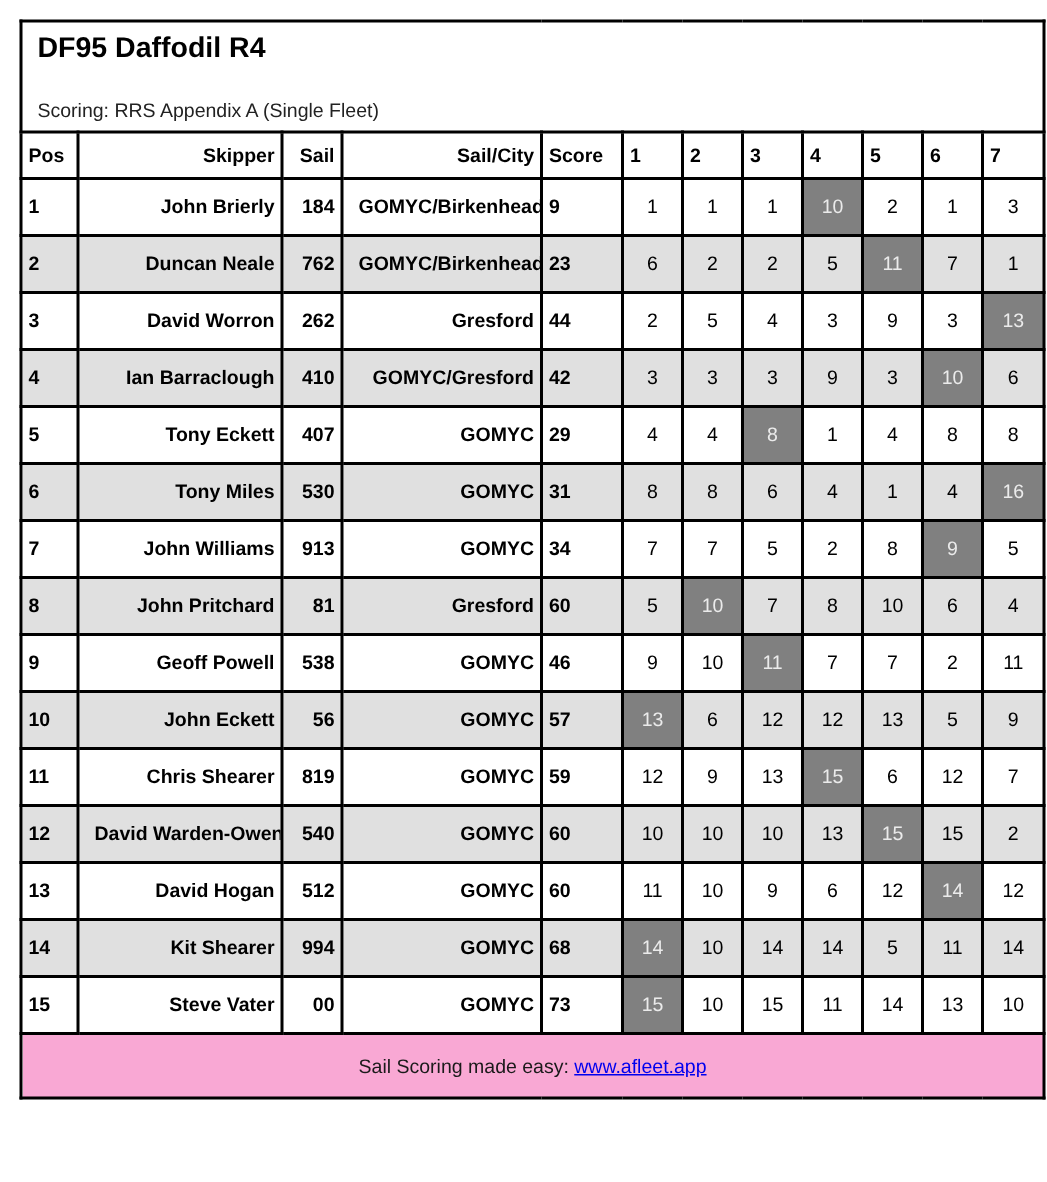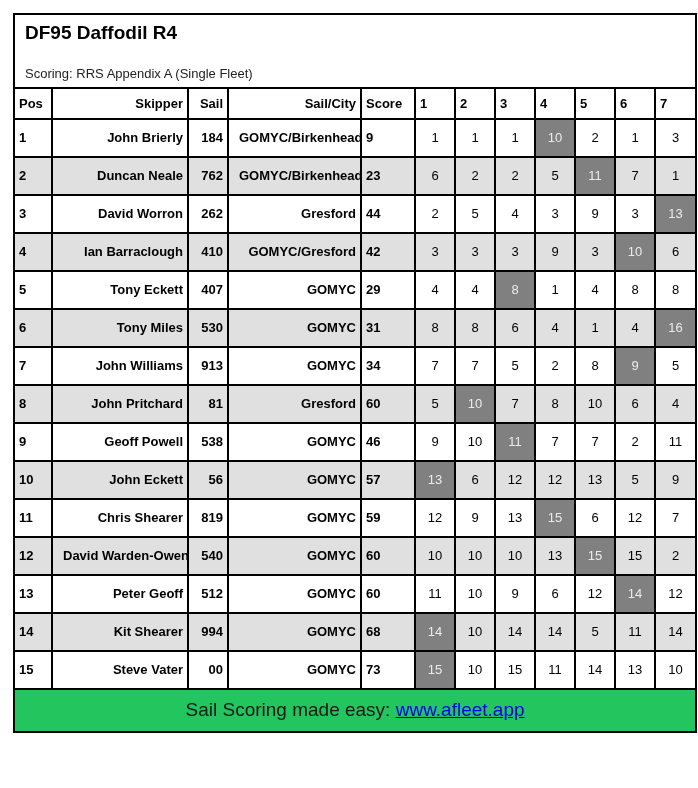--- a/index.html
+++ b/index.html
@@ -76,23 +76,23 @@
   tbody tr.data-row td.race.discard,
   tbody tr.data-row.alt td.race.discard {
     background: #808080;
     color: #ebebeb;
   }
   
   tr.footer-row td {
     height: 43px;
     text-align: center;
     vertical-align: middle;
-    background: #22c55e;
+    background: #f9a8d4;
     color: #1a1a1a;
-    font-size: 19px;
+    font-size: 13px;
   }
   tr.footer-row a {
     color: #0000ee;
     text-decoration: underline;
     cursor: pointer;
   }
 </style>
 </head>
 <body>
 
@@ -298,21 +298,21 @@
   <td class="race">10</td>
           <td class="race">10</td>
           <td class="race">10</td>
           <td class="race">13</td>
           <td class="race discard">15</td>
           <td class="race">15</td>
           <td class="race">2</td>
         </tr>
         <tr class="data-row">
     <td class="cell-center cell-bold">13</td>
-    <td class="cell-left cell-bold">Peter Geoff</td>
+    <td class="cell-left cell-bold">David Hogan</td>
     <td class="cell-left cell-bold">512</td>
     <td class="cell-left cell-bold">GOMYC</td>
     <td class="cell-center cell-bold">60</td>
   <td class="race">11</td>
           <td class="race">10</td>
           <td class="race">9</td>
           <td class="race">6</td>
           <td class="race">12</td>
           <td class="race discard">14</td>
           <td class="race">12</td>

